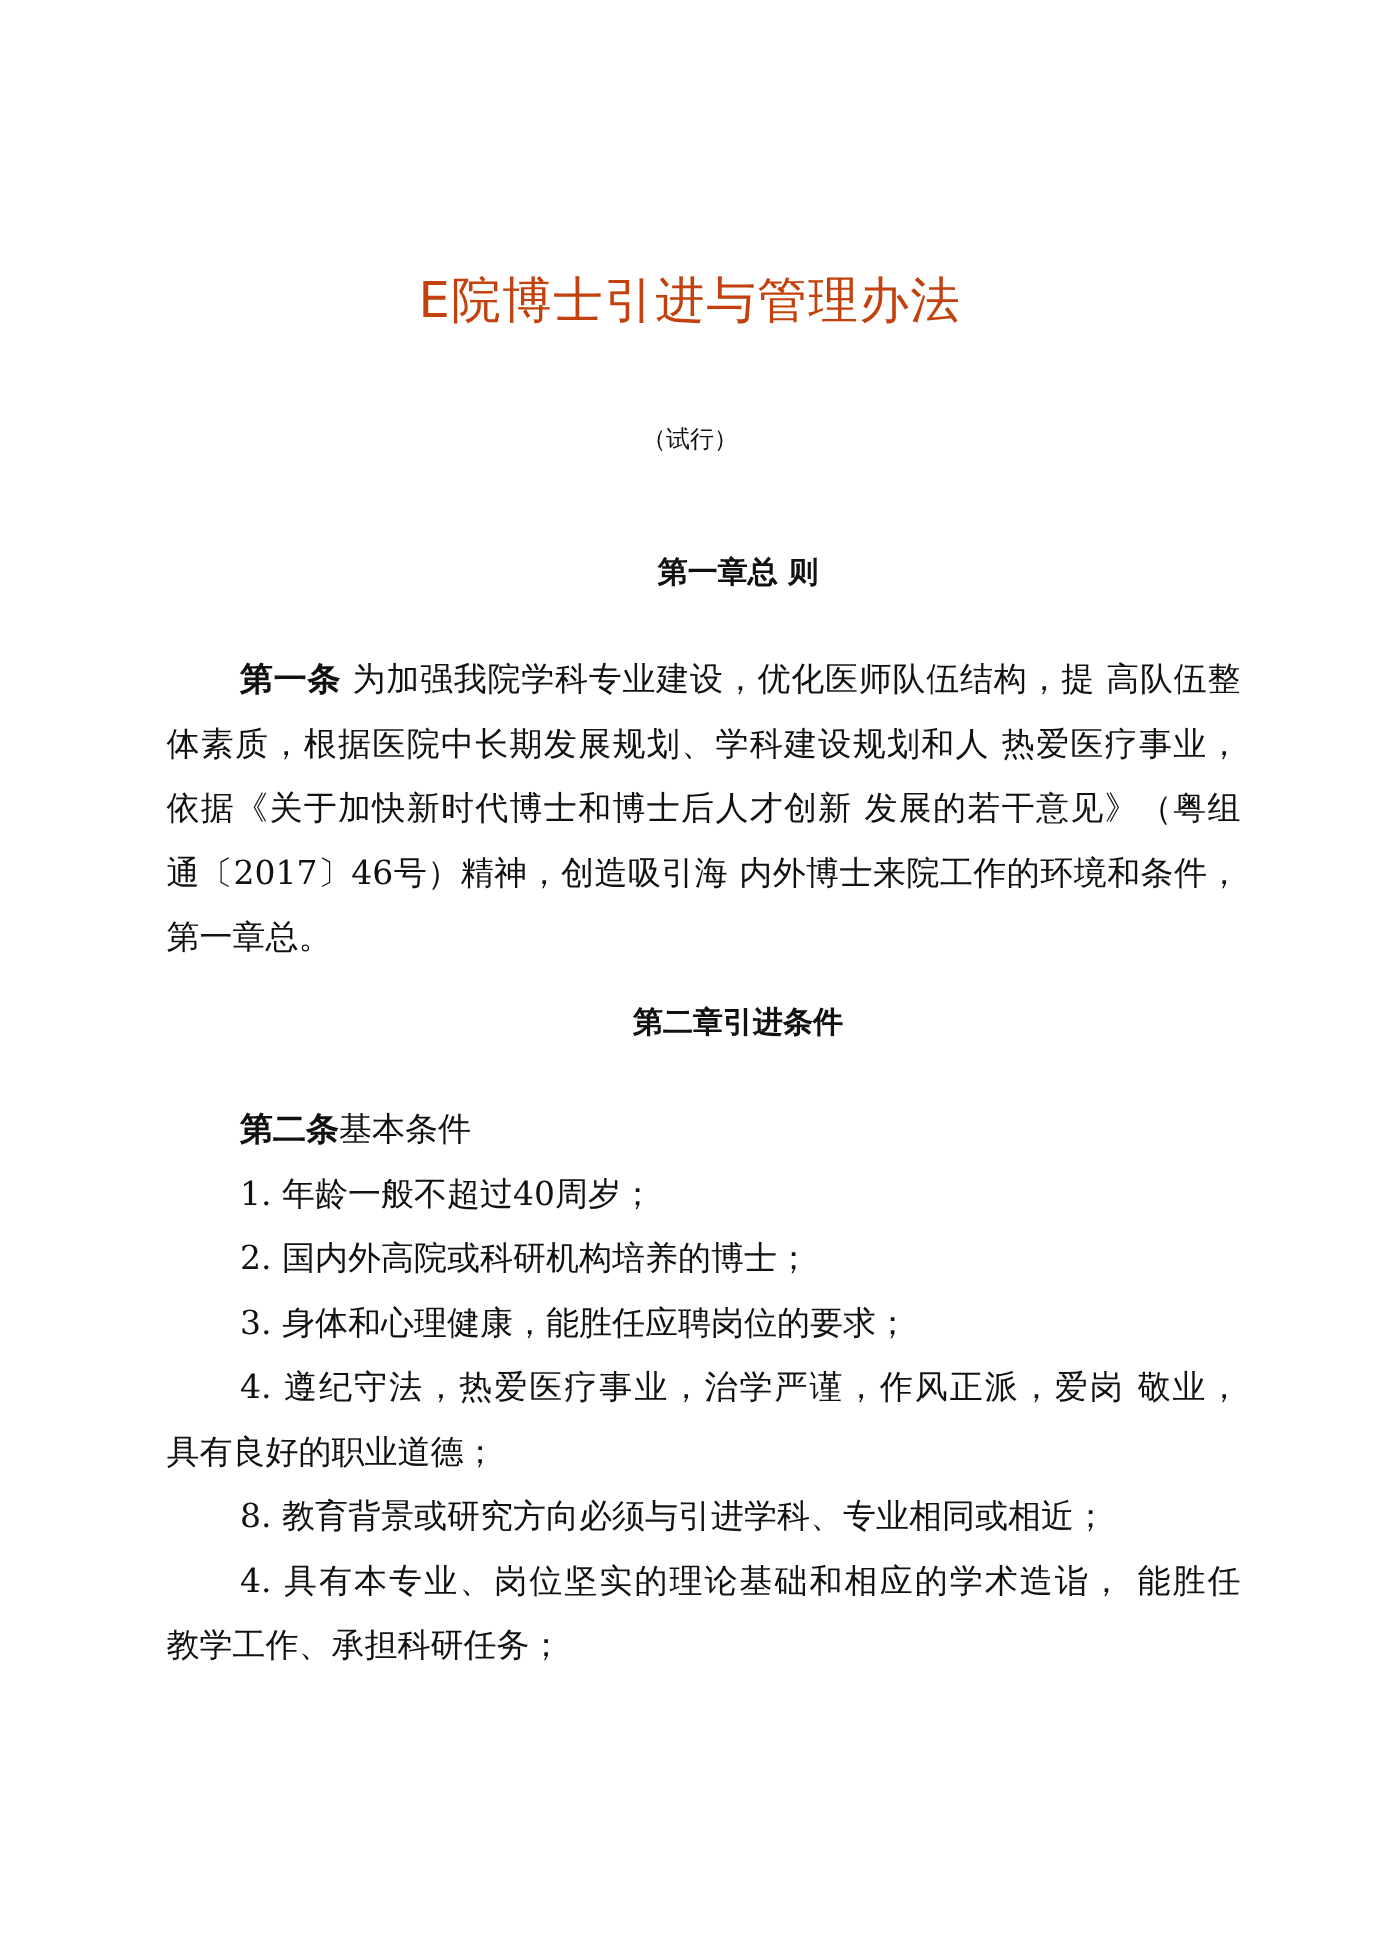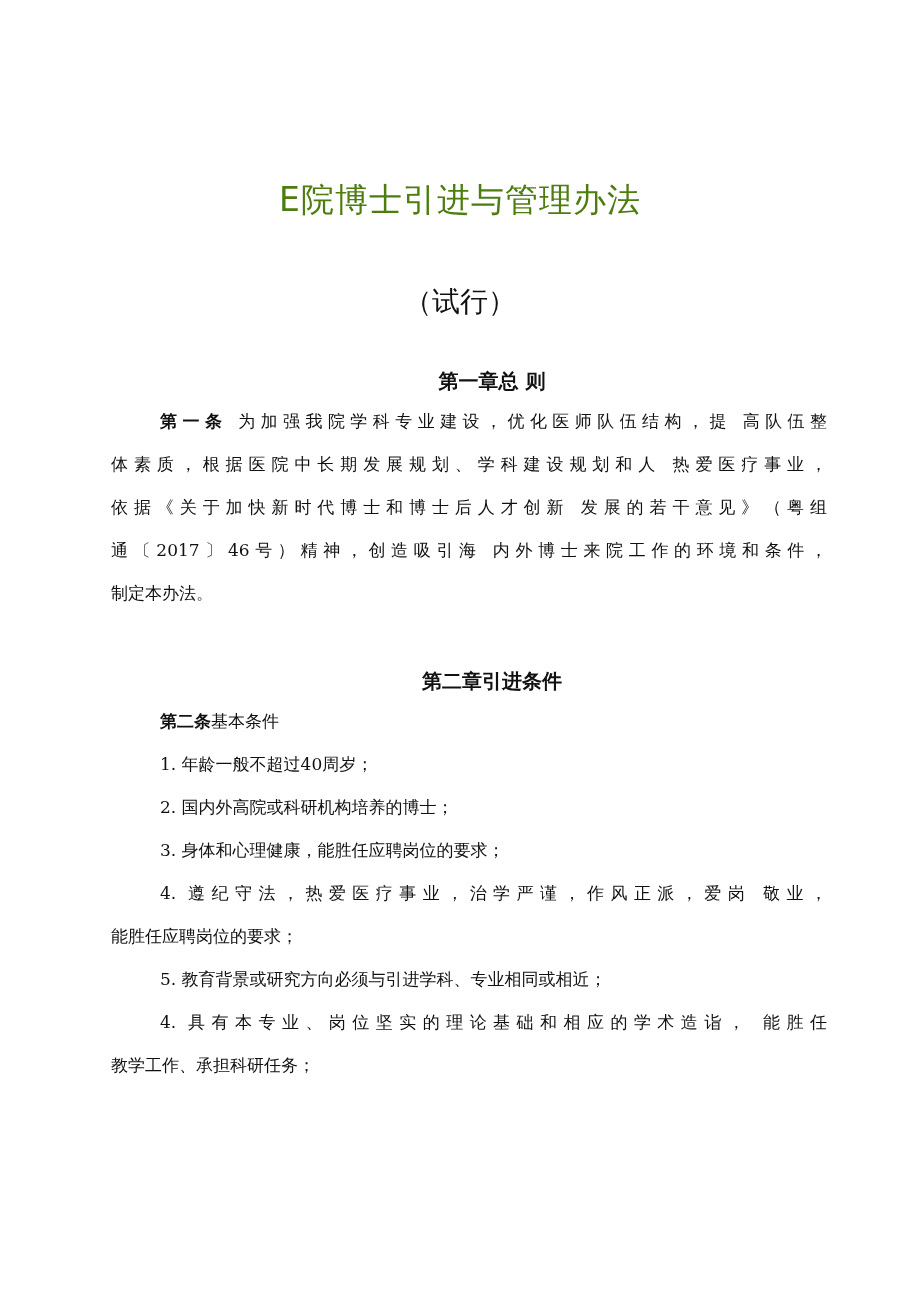--- a/index.html
+++ b/index.html
@@ -1,46 +1,46 @@
 <!DOCTYPE html>
 <html><head>
 <meta charset="utf-8">
 <style>
   html, body { margin:0; padding:0; background:#ffffff; }
   body { width:920px; height:1302px; position:relative; overflow:hidden;
          font-family:"DejaVu Serif","Liberation Serif",serif; color:#111; }
   .title { position:absolute; top:178px; left:0; width:920px; text-align:center;
-           font-family:"DejaVu Sans","Liberation Sans",sans-serif; font-size:33px; letter-spacing:1px; color:#4d7c0f; }
-  .subtitle { position:absolute; top:283px; left:0; width:920px; text-align:center; font-size:28px; }
+           font-family:"DejaVu Sans","Liberation Sans",sans-serif; font-size:33px; letter-spacing:1px; color:#c2410c; }
+  .subtitle { position:absolute; top:283px; left:0; width:920px; text-align:center; font-size:16px; }
   .chapter { position:absolute; left:0; width:920px; text-align:center; font-size:20px; font-weight:bold;
              font-family:"DejaVu Sans","Liberation Sans",sans-serif;padding-left:32px; }
-  .line { position:absolute; left:111px; width:716px; font-size:17px; white-space:nowrap;
-          text-align-last:justify; text-align:justify; }
+  .line { position:absolute; left:111px; width:716px; font-size:22px; white-space:nowrap;
+          text-align-last:justify; text-align:justify;margin-top:28px; }
   .line.indent { left:160px; width:667px; }
   .line.noj { text-align-last:left; }
   .b { font-weight:bold; font-family:"DejaVu Sans","Liberation Sans",sans-serif; }
 </style>
 </head>
 <body>
 
 <div class="title">E院博士引进与管理办法</div>
 <div class="subtitle">（试行）</div>
 
 <div class="chapter" style="top:368px">第一章总  则</div>
 
 <div class="line indent" style="top:410px"><span class="b">第一条</span> <span>为加强我院学科专业建设，优化医师队伍结构，提 高队伍整</span></div>
 <div class="line" style="top:453px">体素质，根据医院中长期发展规划、学科建设规划和人 热爱医疗事业，</div>
 <div class="line" style="top:496px">依据《关于加快新时代博士和博士后人才创新 发展的若干意见》（粤组</div>
 <div class="line" style="top:539px">通〔2017〕46号）精神，创造吸引海 内外博士来院工作的环境和条件，</div>
-<div class="line noj" style="top:582px">制定本办法。</div>
+<div class="line noj" style="top:582px">第一章总。</div>
 
 <div class="chapter" style="top:668px">第二章引进条件</div>
 
 <div class="line indent noj" style="top:710px"><span class="b">第二条</span><span>基本条件</span></div>
 
 <div class="line indent noj" style="top:753px">1.  年龄一般不超过40周岁；</div>
 <div class="line indent noj" style="top:796px">2.  国内外高院或科研机构培养的博士；</div>
 <div class="line indent noj" style="top:839px">3.  身体和心理健康，能胜任应聘岗位的要求；</div>
 <div class="line indent" style="top:882px">4.  遵纪守法，热爱医疗事业，治学严谨，作风正派，爱岗   敬业，</div>
-<div class="line noj" style="top:925px">能胜任应聘岗位的要求；</div>
-<div class="line indent noj" style="top:968px">5.  教育背景或研究方向必须与引进学科、专业相同或相近；</div>
+<div class="line noj" style="top:925px">具有良好的职业道德；</div>
+<div class="line indent noj" style="top:968px">8.  教育背景或研究方向必须与引进学科、专业相同或相近；</div>
 <div class="line indent" style="top:1011px">4.  具有本专业、岗位坚实的理论基础和相应的学术造诣，   能胜任</div>
 <div class="line noj" style="top:1054px">教学工作、承担科研任务；</div>
 
 </body></html>

